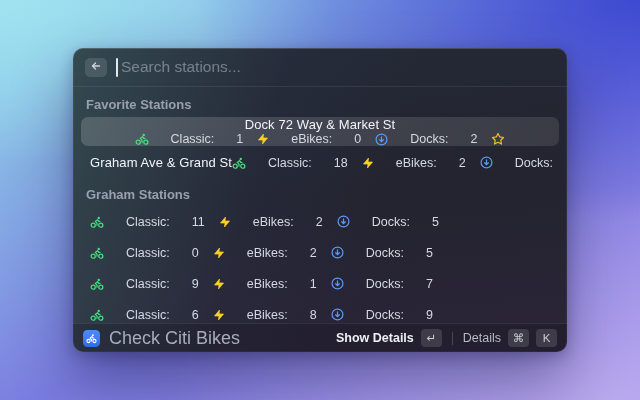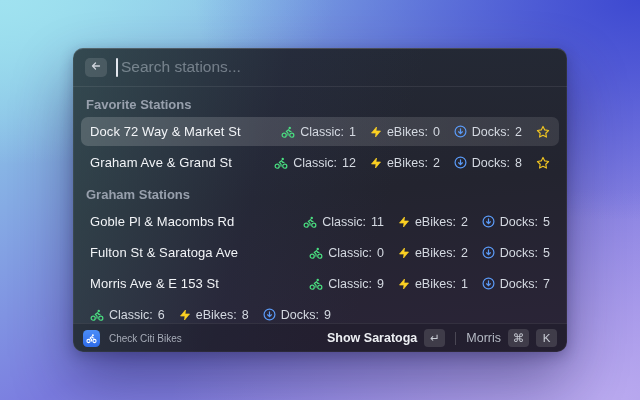--- a/index.html
+++ b/index.html
@@ -32,37 +32,37 @@
     font-family:"Liberation Sans", sans-serif; }
   .search-input::placeholder { color:rgba(218,226,236,0.42); }
   .hdivider { height:1px; flex:0 0 1px; background:rgba(255,255,255,0.08); }
   
   .list { flex:1 1 auto; padding:2px 8px 0; overflow:hidden; }
   .section-header { font-size:13px; font-weight:700; color:#98a0ad;
     padding:8px 5px 5px; }
   .row { height:29px; margin-bottom:2px; display:flex; align-items:center;
     padding:0 9px; border-radius:7px; }
   .row.selected { background:linear-gradient(90deg, rgba(255,255,255,0.17),
-    rgba(255,255,255,0.10)); }
+    rgba(255,255,255,0.10));flex-direction:column; }
   .row-name { flex:1; font-size:13px; font-weight:500; color:#f2f4f7;
     white-space:nowrap; letter-spacing:0.1px; }
   .meta { display:flex; align-items:center; gap:14px; }
-  .meta-item { display:flex; align-items:center; gap:5px; font-size:12.5px;
+  .meta-item { display:flex; align-items:center; gap:22px; font-size:12.5px;
     color:#d4d9e1; white-space:nowrap; }
   .meta-item svg { display:block; }
   .star-wrap { display:flex; align-items:center; }
   
   .footer { height:28px; flex:0 0 28px; border-top:1px solid rgba(255,255,255,0.08);
     background:rgba(12,13,24,0.22); border-radius:0 0 12px 12px;
     display:flex; align-items:center; justify-content:space-between; padding:0 10px; }
   .footer-left { display:flex; align-items:center; gap:9px; }
   .app-icon { width:17px; height:17px; border-radius:4.5px;
     background:linear-gradient(180deg,#4b8df8,#2e6be8);
     display:flex; align-items:center; justify-content:center; }
-  .app-name { color:#a7acb8; font-size:10px; }
+  .app-name { color:#a7acb8; font-size:18px; }
   .footer-right { display:flex; align-items:center; gap:7px; }
   .fr-label { color:#b5bac4; font-size:12.5px; }
   .fr-label.strong { color:#edeff3; font-weight:700; }
   .keycap { min-width:13px; height:18px; padding:0 4px;
     background:rgba(255,255,255,0.13); border-radius:4px; color:#c9cdd5;
     font-size:11.5px; display:flex; align-items:center; justify-content:center; }
   .vdiv { width:1px; height:13px; background:rgba(255,255,255,0.18); margin:0 3px; }
 </style>
 </head>
 <body>
@@ -133,21 +133,21 @@
             <span class="meta-item">
               <span>
                 <svg width="14" height="14" viewBox="0 0 24 24" fill="none" stroke="#4ade80" stroke-width="2.1" stroke-linecap="round" stroke-linejoin="round">
                   <circle cx="5.5" cy="17.5" r="3.5"></circle>
                   <circle cx="18.5" cy="17.5" r="3.5"></circle>
                   <circle cx="15" cy="5" r="1"></circle>
                   <path d="M12 17.5V14l-3-3 4-3 2 3h2"></path>
                 </svg>
               </span>
               <span>Classic:</span>
-              <span>12</span>
+              <span>18</span>
             </span>
             <span class="meta-item">
               <span>
                 <svg width="12" height="12" viewBox="0 0 24 24" fill="#fbd023" stroke="#fbd023" stroke-width="1.4" stroke-linejoin="round">
                   <path d="M13 2 3 14h9l-1 8 10-12h-9l1-8Z"></path>
                 </svg>
               </span>
               <span>eBikes:</span>
               <span>2</span>
             </span>
@@ -163,21 +163,20 @@
             </span>
             <span class="star-wrap">
               <svg width="14" height="14" viewBox="0 0 24 24" fill="none" stroke="#f0c421" stroke-width="2" stroke-linejoin="round">
                 <path d="M12 2.5l2.95 5.98 6.6.96-4.78 4.65 1.13 6.58L12 17.57l-5.9 3.1 1.13-6.58-4.78-4.65 6.6-.96L12 2.5z"></path>
               </svg>
             </span>
           </span>
         </div>
         <div class="section-header">Graham Stations</div>
         <div class="row">
-          <span class="row-name">Goble Pl &amp; Macombs Rd</span>
           <span class="meta">
             <span class="meta-item">
               <span>
                 <svg width="14" height="14" viewBox="0 0 24 24" fill="none" stroke="#4ade80" stroke-width="2.1" stroke-linecap="round" stroke-linejoin="round">
                   <circle cx="5.5" cy="17.5" r="3.5"></circle>
                   <circle cx="18.5" cy="17.5" r="3.5"></circle>
                   <circle cx="15" cy="5" r="1"></circle>
                   <path d="M12 17.5V14l-3-3 4-3 2 3h2"></path>
                 </svg>
               </span>
@@ -199,21 +198,20 @@
                   <circle cx="12" cy="12" r="10"></circle>
                   <path d="M12 7v9M8.5 12.5 12 16l3.5-3.5"></path>
                 </svg>
               </span>
               <span>Docks:</span>
               <span>5</span>
             </span>
           </span>
         </div>
         <div class="row">
-          <span class="row-name">Fulton St &amp; Saratoga Ave</span>
           <span class="meta">
             <span class="meta-item">
               <span>
                 <svg width="14" height="14" viewBox="0 0 24 24" fill="none" stroke="#4ade80" stroke-width="2.1" stroke-linecap="round" stroke-linejoin="round">
                   <circle cx="5.5" cy="17.5" r="3.5"></circle>
                   <circle cx="18.5" cy="17.5" r="3.5"></circle>
                   <circle cx="15" cy="5" r="1"></circle>
                   <path d="M12 17.5V14l-3-3 4-3 2 3h2"></path>
                 </svg>
               </span>
@@ -235,21 +233,20 @@
                   <circle cx="12" cy="12" r="10"></circle>
                   <path d="M12 7v9M8.5 12.5 12 16l3.5-3.5"></path>
                 </svg>
               </span>
               <span>Docks:</span>
               <span>5</span>
             </span>
           </span>
         </div>
         <div class="row">
-          <span class="row-name">Morris Ave &amp; E 153 St</span>
           <span class="meta">
             <span class="meta-item">
               <span>
                 <svg width="14" height="14" viewBox="0 0 24 24" fill="none" stroke="#4ade80" stroke-width="2.1" stroke-linecap="round" stroke-linejoin="round">
                   <circle cx="5.5" cy="17.5" r="3.5"></circle>
                   <circle cx="18.5" cy="17.5" r="3.5"></circle>
                   <circle cx="15" cy="5" r="1"></circle>
                   <path d="M12 17.5V14l-3-3 4-3 2 3h2"></path>
                 </svg>
               </span>
@@ -320,23 +317,23 @@
           <svg width="11" height="11" viewBox="0 0 24 24" fill="none" stroke="#ffffff" stroke-width="2.4" stroke-linecap="round" stroke-linejoin="round">
             <circle cx="5.5" cy="17.5" r="3.5"></circle>
               <circle cx="18.5" cy="17.5" r="3.5"></circle>
             <circle cx="15" cy="5" r="1"></circle>
               <path d="M12 17.5V14l-3-3 4-3 2 3h2"></path>
           </svg>
         </span>
         <span class="app-name">Check Citi Bikes</span>
       </div>
       <div class="footer-right">
-        <span class="fr-label strong">Show Saratoga</span>
+        <span class="fr-label strong">Show Details</span>
         <span class="keycap">↵</span>
         <span class="vdiv"></span>
-        <span class="fr-label">Morris</span>
+        <span class="fr-label">Details</span>
         <span class="keycap">⌘</span>
         <span class="keycap">K</span>
       </div>
     </div>
 
   </div>
 </div>
 
 </body></html>

